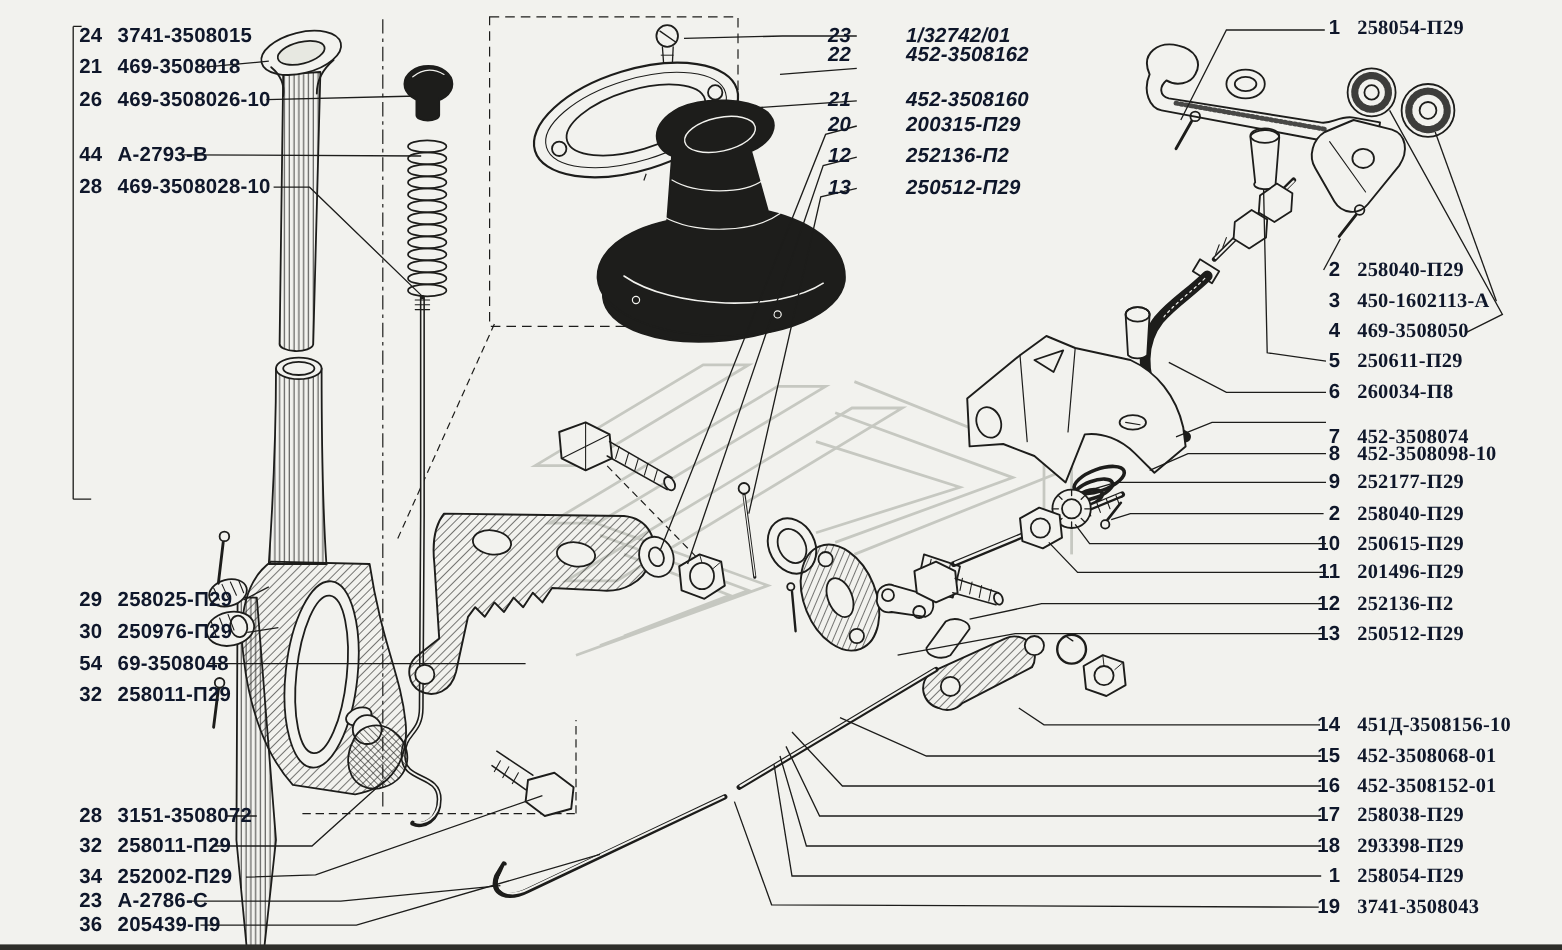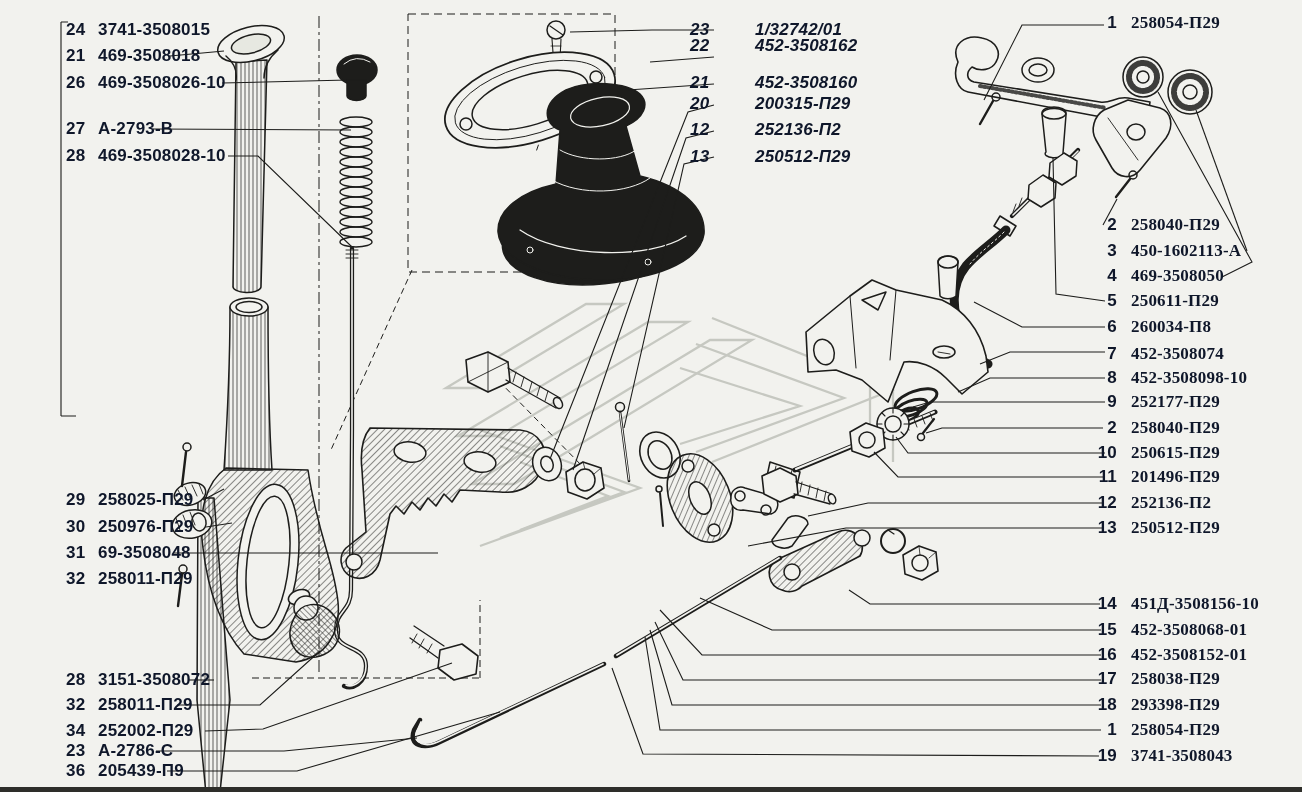--- a/index.html
+++ b/index.html
@@ -378,46 +378,46 @@
     <path d="M1101,730 L660,730 L645,637"></path>
     <path d="M1099,756 L643,754 L612,668"></path>
   </g>
 
   <rect x="0" y="787" width="1302" height="5" fill="#2e2e2a"></rect>
 </svg>
 
 <div class="callout col-left" style="top:20px"><span class="num">24</span><span class="part">3741-3508015</span></div>
 <div class="callout col-left" style="top:46px"><span class="num">21</span><span class="part">469-3508018</span></div>
 <div class="callout col-left" style="top:73px"><span class="num">26</span><span class="part">469-3508026-10</span></div>
-<div class="callout col-left" style="top:119px"><span class="num">27</span><span class="part">А-2793-В</span></div>
+<div class="callout col-left" style="top:119px"><span class="num">44</span><span class="part">А-2793-В</span></div>
 <div class="callout col-left" style="top:146px"><span class="num">28</span><span class="part">469-3508028-10</span></div>
 <div class="callout col-left" style="top:490px"><span class="num">29</span><span class="part">258025-П29</span></div>
 <div class="callout col-left" style="top:517px"><span class="num">30</span><span class="part">250976-П29</span></div>
-<div class="callout col-left" style="top:543px"><span class="num">31</span><span class="part">69-3508048</span></div>
+<div class="callout col-left" style="top:543px"><span class="num">54</span><span class="part">69-3508048</span></div>
 <div class="callout col-left" style="top:569px"><span class="num">32</span><span class="part">258011-П29</span></div>
 <div class="callout col-left" style="top:670px"><span class="num">28</span><span class="part">3151-3508072</span></div>
 <div class="callout col-left" style="top:695px"><span class="num">32</span><span class="part">258011-П29</span></div>
 <div class="callout col-left" style="top:721px"><span class="num">34</span><span class="part">252002-П29</span></div>
 <div class="callout col-left" style="top:741px"><span class="num">23</span><span class="part">А-2786-С</span></div>
 <div class="callout col-left" style="top:761px"><span class="num">36</span><span class="part">205439-П9</span></div>
 
 <div class="callout col-top" style="top:20px"><span class="num">23</span><span class="part">1/32742/01</span></div>
 <div class="callout col-top" style="top:36px"><span class="num">22</span><span class="part">452-3508162</span></div>
 <div class="callout col-top" style="top:73px"><span class="num">21</span><span class="part">452-3508160</span></div>
 <div class="callout col-top" style="top:94px"><span class="num">20</span><span class="part">200315-П29</span></div>
 <div class="callout col-top" style="top:120px"><span class="num">12</span><span class="part">252136-П2</span></div>
 <div class="callout col-top" style="top:147px"><span class="num">13</span><span class="part">250512-П29</span></div>
 
 <div class="callout col-right" style="top:13px"><span class="num">1</span><span class="part">258054-П29</span></div>
 <div class="callout col-right" style="top:215px"><span class="num">2</span><span class="part">258040-П29</span></div>
 <div class="callout col-right" style="top:241px"><span class="num">3</span><span class="part">450-1602113-А</span></div>
 <div class="callout col-right" style="top:266px"><span class="num">4</span><span class="part">469-3508050</span></div>
 <div class="callout col-right" style="top:291px"><span class="num">5</span><span class="part">250611-П29</span></div>
 <div class="callout col-right" style="top:317px"><span class="num">6</span><span class="part">260034-П8</span></div>
-<div class="callout col-right" style="top:344px"><span class="num">7</span><span class="part">452-3508074</span></div>
+<div class="callout col-right" style="top:354px"><span class="num">7</span><span class="part">452-3508074</span></div>
 <div class="callout col-right" style="top:368px"><span class="num">8</span><span class="part">452-3508098-10</span></div>
 <div class="callout col-right" style="top:392px"><span class="num">9</span><span class="part">252177-П29</span></div>
 <div class="callout col-right" style="top:418px"><span class="num">2</span><span class="part">258040-П29</span></div>
 <div class="callout col-right" style="top:443px"><span class="num">10</span><span class="part">250615-П29</span></div>
 <div class="callout col-right" style="top:467px"><span class="num">11</span><span class="part">201496-П29</span></div>
 <div class="callout col-right" style="top:493px"><span class="num">12</span><span class="part">252136-П2</span></div>
 <div class="callout col-right" style="top:518px"><span class="num">13</span><span class="part">250512-П29</span></div>
 <div class="callout col-right" style="top:594px"><span class="num">14</span><span class="part">451Д-3508156-10</span></div>
 <div class="callout col-right" style="top:620px"><span class="num">15</span><span class="part">452-3508068-01</span></div>
 <div class="callout col-right" style="top:645px"><span class="num">16</span><span class="part">452-3508152-01</span></div>

